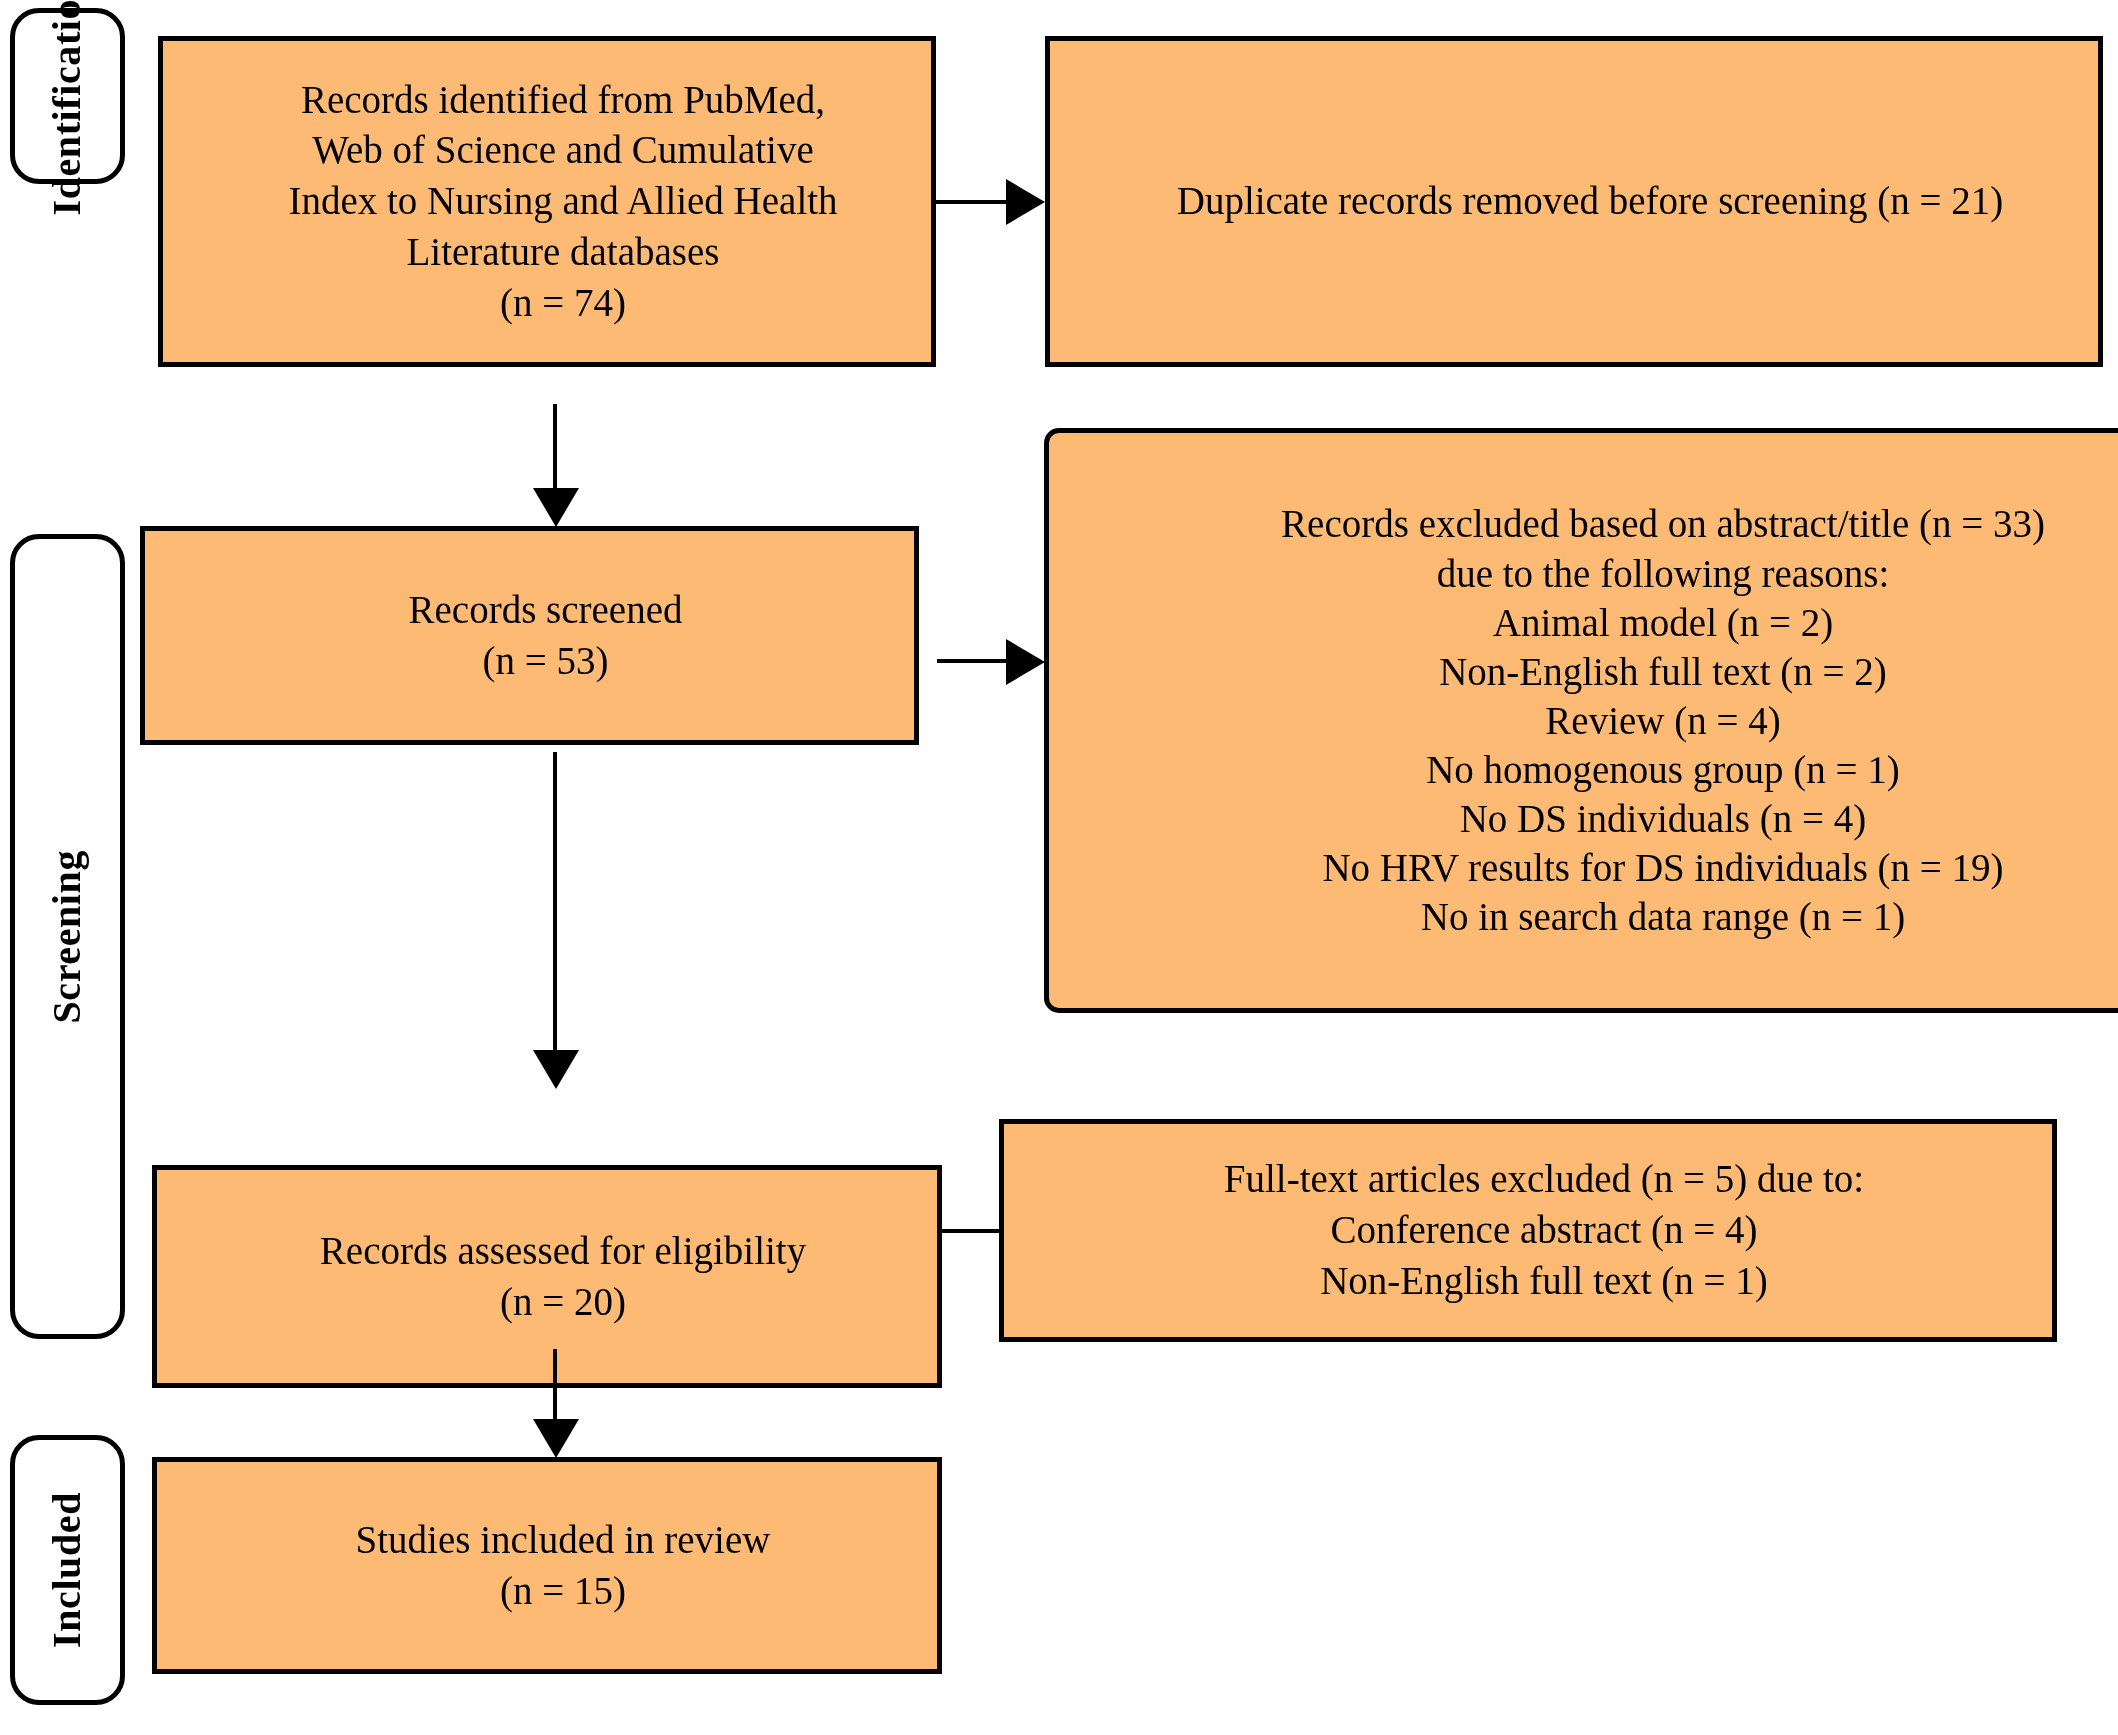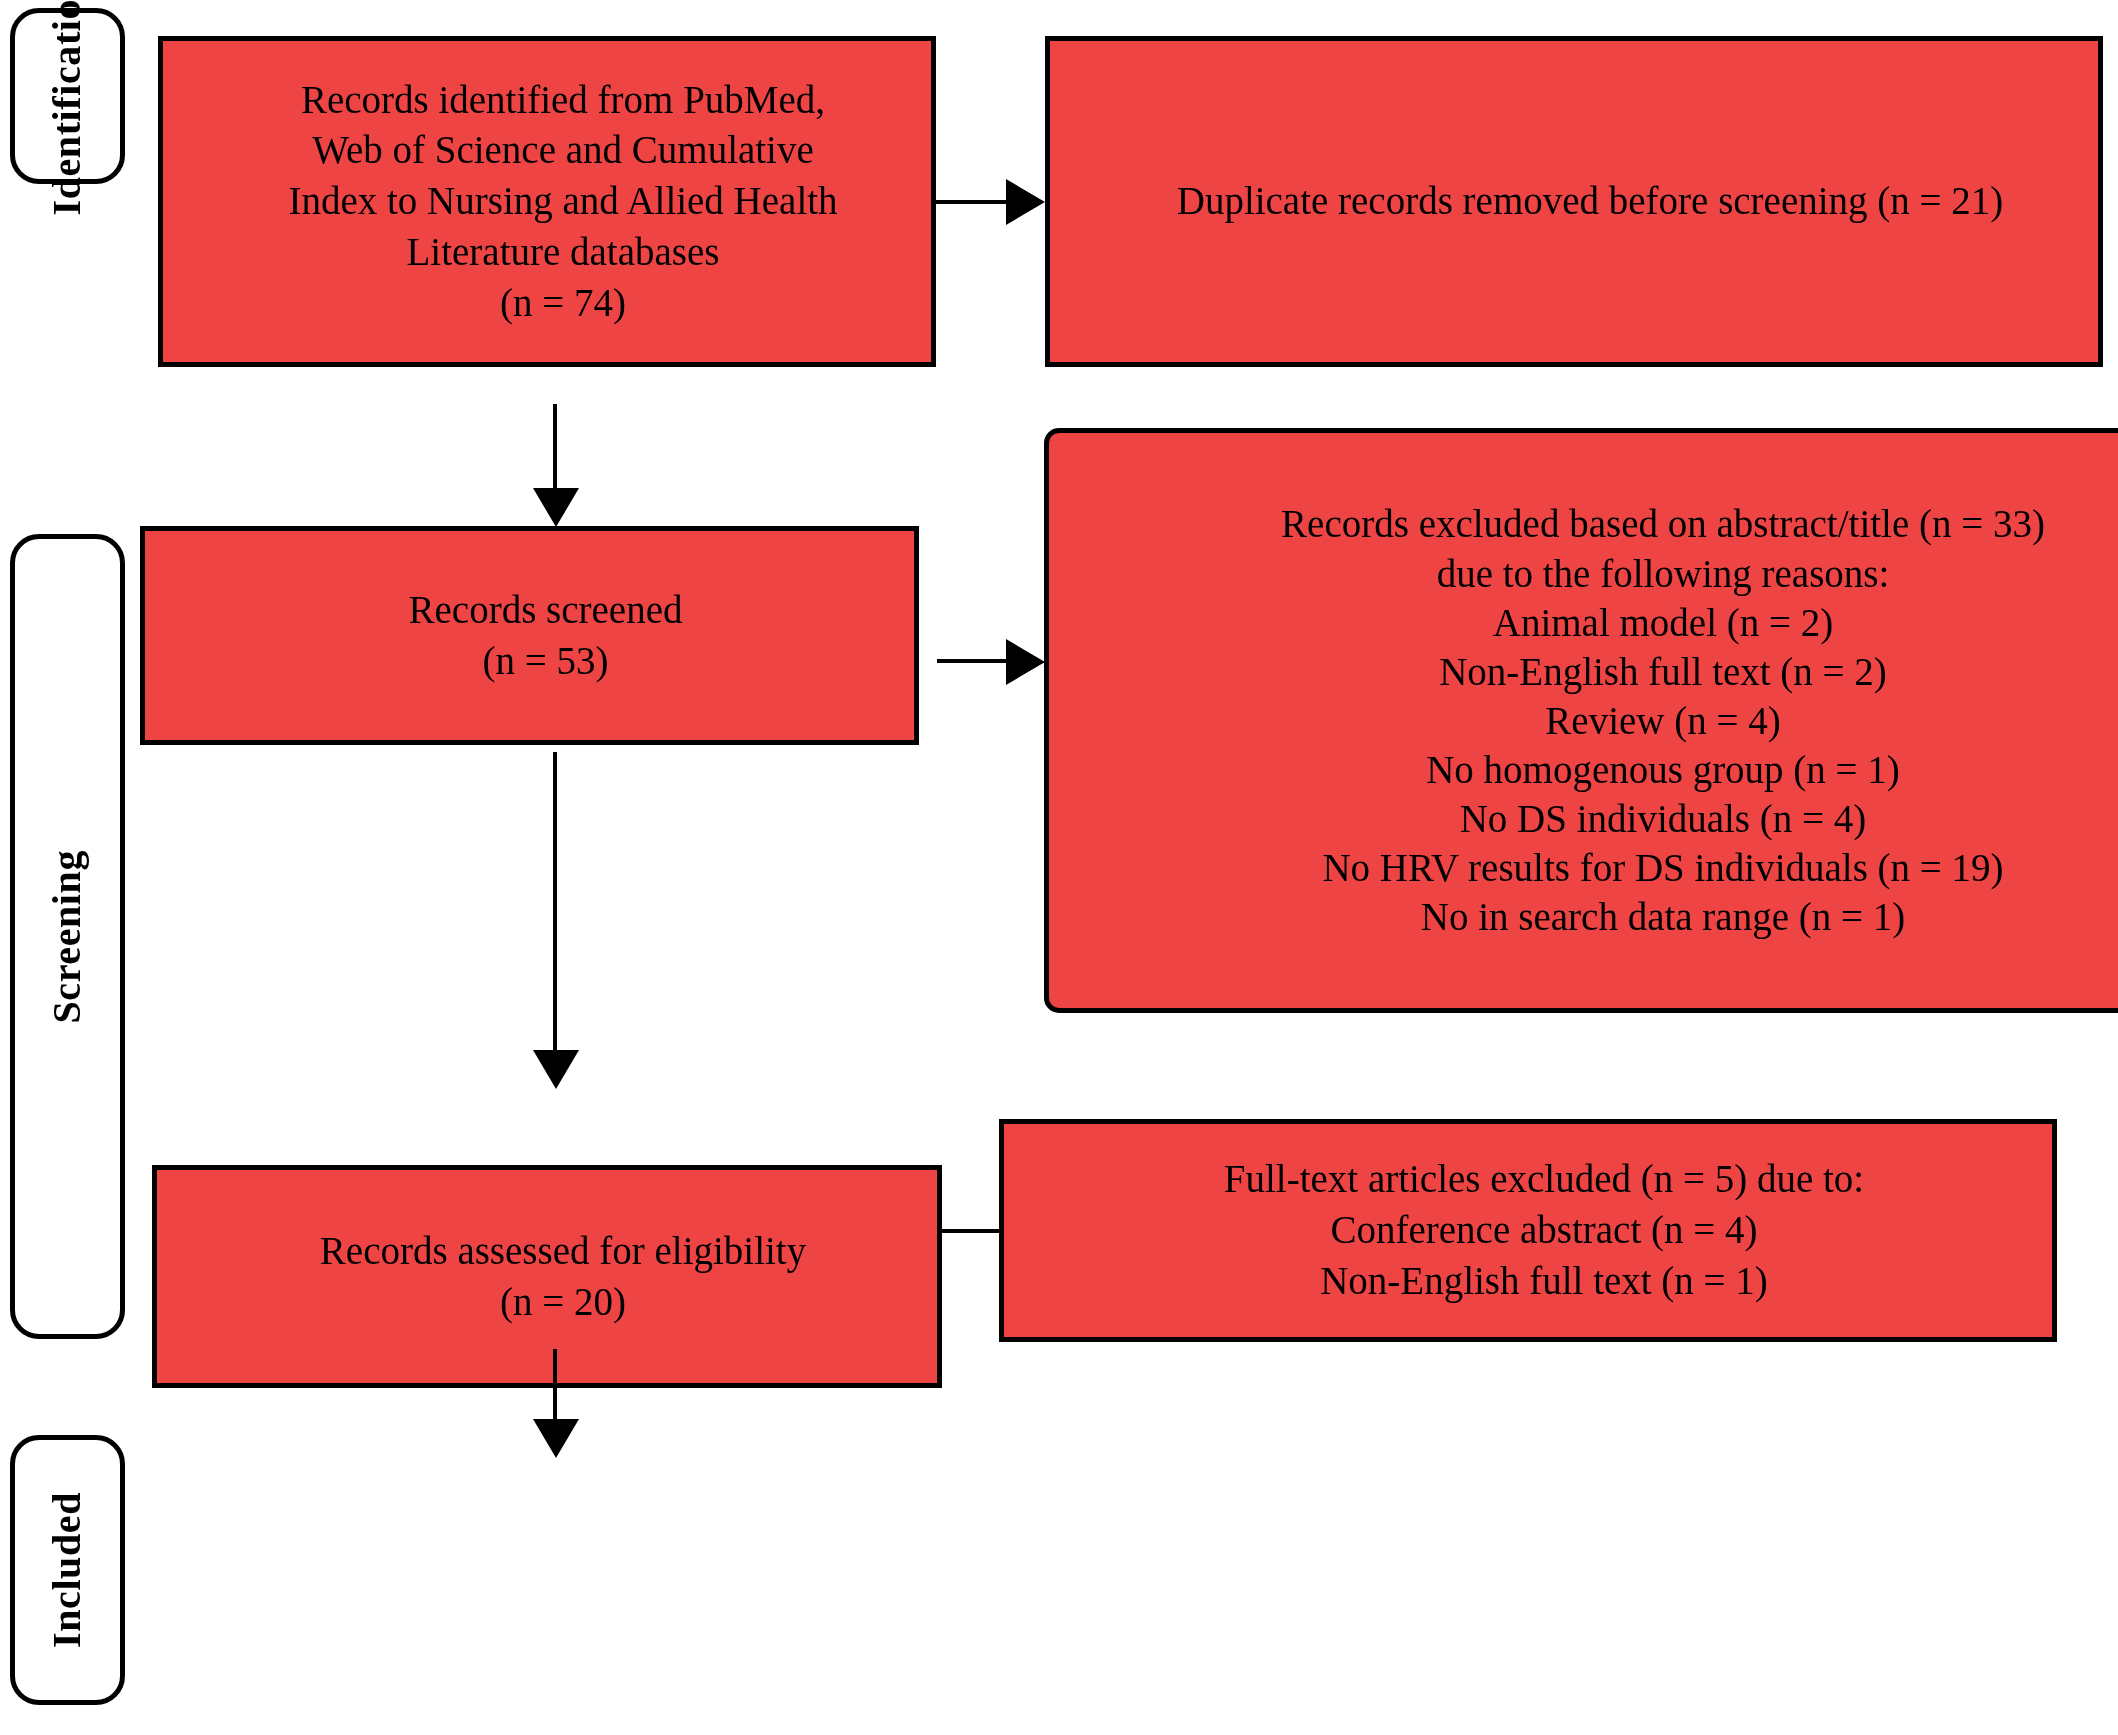--- a/index.html
+++ b/index.html
@@ -38,21 +38,21 @@
     letter-spacing: 0.6px;
     line-height: 1;
     white-space: nowrap;
   }
 
   
   .box {
     position: absolute;
     box-sizing: border-box;
     border: 5.7px solid #000000;
-    background: #ef4444;
+    background: #fdba74;
     display: flex;
     align-items: center;
     justify-content: center;
     text-align: center;
     padding-left: 32px;
   }
   .box .box-text {
     font-size: 39px;
     line-height: 1.30;
     padding: 0 17.7px;
@@ -158,15 +158,19 @@
 Non-English full text (n = 1)</span>
   </div>
 
   <div class="v-line" style="left:553px; top:1349px; width:4.4px; height:82px;"></div>
   <div class="v-arrowhead" style="left:533px; top:1419px;"></div>
 
   <div class="stage-pill" style="left:9.5px; top:1435px; width:115px; height:270px;">
     <span class="pill-label">Included</span>
   </div>
 
+  <div class="box" style="left:152px; top:1457px; width:790px; height:217px;">
+    <span class="box-text">Studies included in review
+(n = 15)</span>
+  </div>
 
 </div>
 
 
 </body></html>

